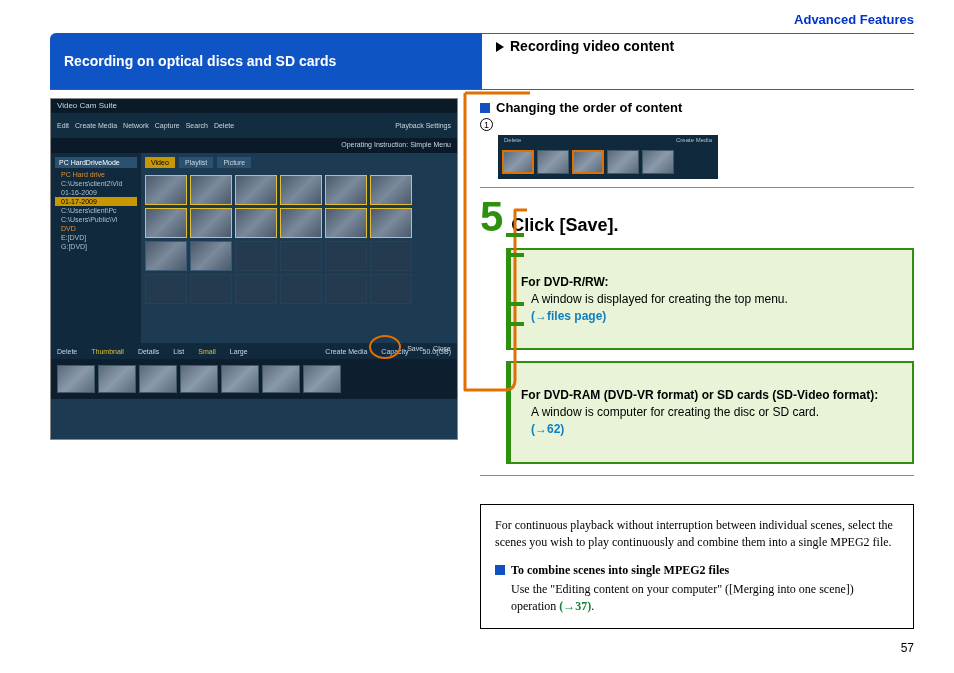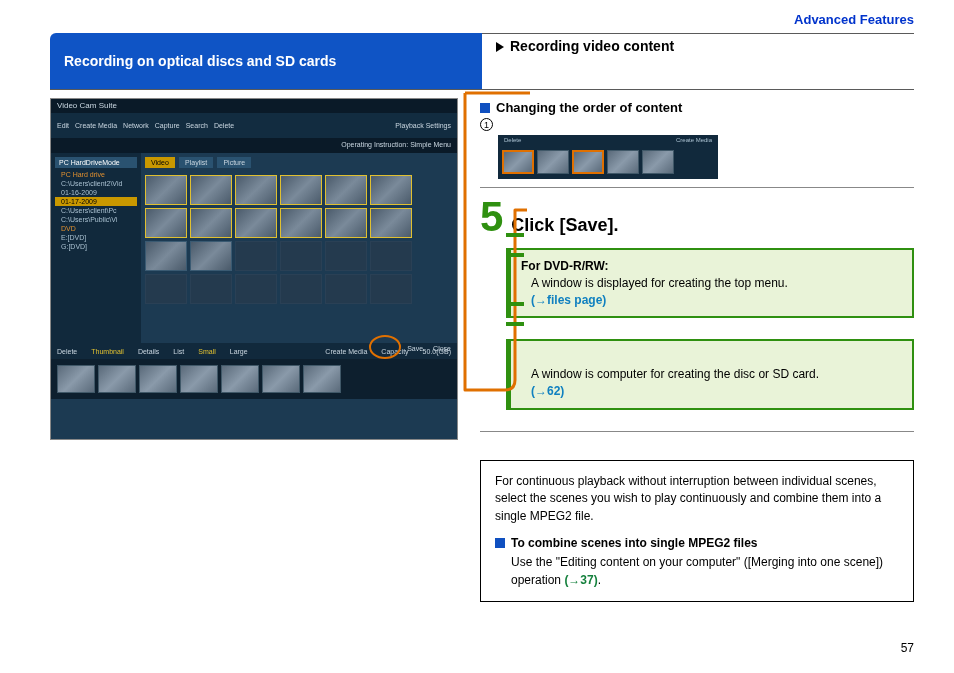--- a/index.html
+++ b/index.html
@@ -38,23 +38,23 @@
   .circ-num { display: inline-flex; width: 13px; height: 13px; border: 1px solid #000; border-radius: 50%; align-items: center; justify-content: center; font-size: 9px; margin-right: 4px; flex-shrink: 0; margin-top: 1px; }
   .thumb-strip { width: 220px; height: 44px; background: #11293c; margin: 4px 0 8px 18px; padding: 4px; display: flex; gap: 3px; align-items: center; font-size: 7px; color: #a9c0d0; position: relative; }
   .strip-top { position: absolute; top: 2px; left: 6px; right: 6px; display: flex; justify-content: space-between; font-size: 6px; }
   .strip-thumbs { display: flex; gap: 3px; margin-top: 10px; }
   .st { width: 32px; height: 24px; background: linear-gradient(135deg,#5a6a7a,#8a9aaa,#5a6a7a); border: 1px solid #405868; }
   .st.hl { border: 2px solid #e07000; }
   hr.sep { border: none; border-top: 1px solid #888; margin: 8px 0; }
   .step-row { display: flex; align-items: baseline; gap: 8px; margin: 8px 0 10px 0; }
   .step-num { font-size: 42px; font-weight: bold; color: #2f9010; line-height: 1; }
   .step-txt { font-size: 18px; font-weight: bold; }
-  .call-box { border-left: 5px solid #2f9010; background: #e9f3d8; padding: 8px 10px; margin: 6px 0 21px 26px; font-size: 12px; line-height: 1.4; border-top: 2px solid #2f9010; border-right: 2px solid #2f9010; border-bottom: 2px solid #2f9010; }
+  .call-box { border-left: 5px solid #2f9010; background: #e9f3d8; padding: 24px 10px; margin: 6px 0 11px 26px; font-size: 12px; line-height: 1.4; border-top: 2px solid #2f9010; border-right: 2px solid #2f9010; border-bottom: 2px solid #2f9010; }
   .call-box .link { color: #1080c0; font-weight: bold; }
-  .info-box { border: 1px solid #000; padding: 12px 14px; margin-top: 28px; font-size: 12px; line-height: 1.45; }
+  .info-box { border: 1px solid #000; padding: 12px 14px; margin-top: 28px; font-size: 12px; line-height: 1.45; font-family: Liberation Serif, serif; }
   .info-box .link { color: #15803d; font-weight: bold; }
   .page-num { position: absolute; bottom: 18px; right: 40px; font-size: 12px; }
   .connector-svg { position: absolute; top: 0; left: 0; pointer-events: none; }
 </style>
 </head>
 <body>
 
 <div class="page-header">Advanced Features</div>
 
 <div class="title-bar">
@@ -189,21 +189,21 @@
       <span class="step-txt">Click [Save].</span>
     </div>
 
     <div class="call-box">
       <b>For DVD-R/RW:</b><br>
       <span style="padding-left:10px;display:inline-block">A window is displayed for creating the top menu.</span><br>
       <span class="link" style="padding-left:10px;display:inline-block">(→files page)</span>
     </div>
 
     <div class="call-box">
-      <br>
+      <b>For DVD-RAM (DVD-VR format) or SD cards (SD-Video format):</b><br>
       <span style="padding-left:10px;display:inline-block">A window is computer for creating the disc or SD card.</span><br>
       <span class="link" style="padding-left:10px;display:inline-block">(→62)</span>
     </div>
     <hr class="sep">
 
     <div class="info-box">
       <p style="margin-bottom:10px">For continuous playback without interruption between individual scenes, select the scenes you wish to play continuously and combine them into a single MPEG2 file.</p>
       <div class="section-head" style="margin-bottom:2px">
         <span class="blue-sq"></span>
         <b>To combine scenes into single MPEG2 files</b>

